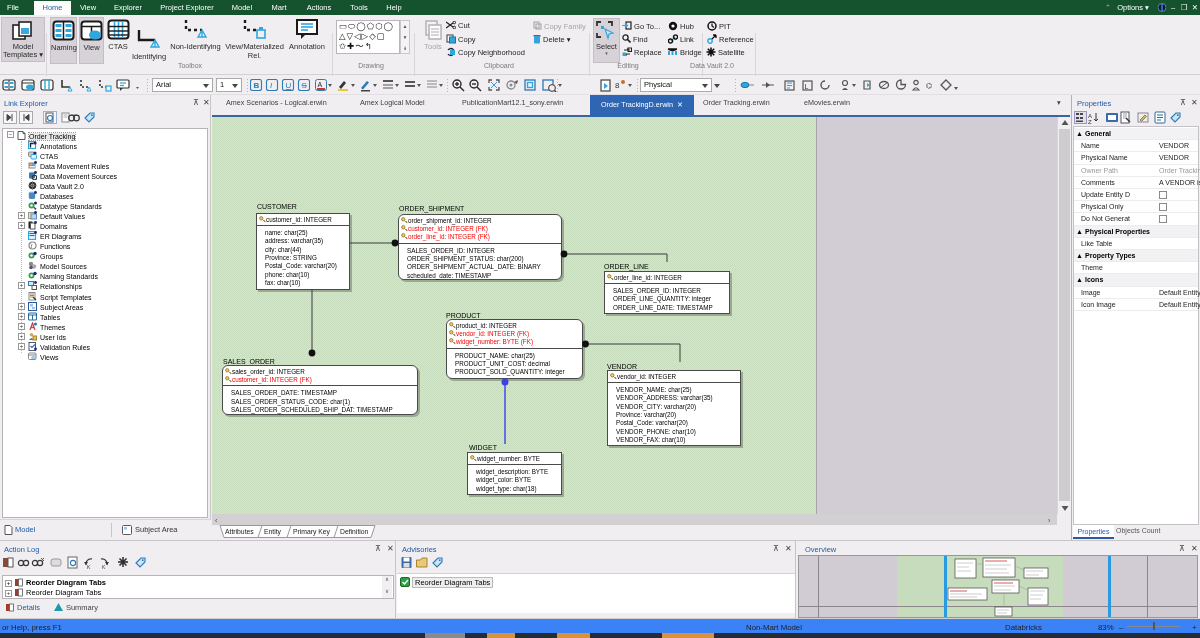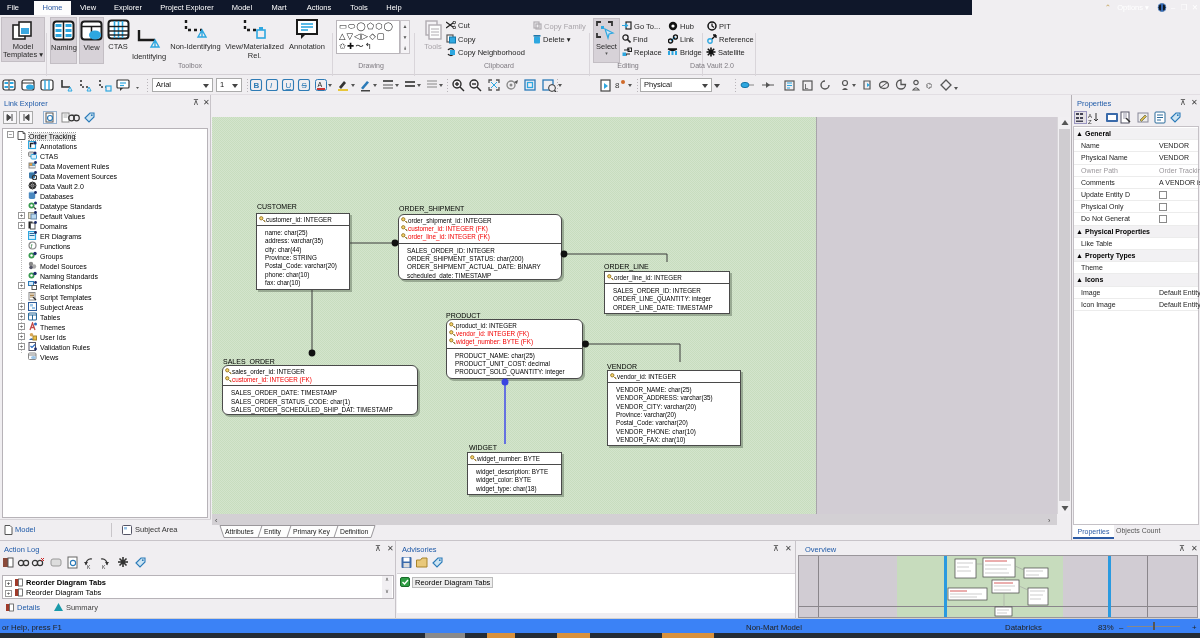--- a/index.html
+++ b/index.html
@@ -1,16 +1,16 @@
 <!DOCTYPE html>
 <html><head><meta charset="utf-8"><style>
 *{margin:0;padding:0;box-sizing:border-box}
 html,body{width:1200px;height:638px;overflow:hidden;font-family:"Liberation Sans",sans-serif;background:#f0eef1}
 .abs{position:absolute}
-#menubar{position:absolute;left:0;top:0;width:972px;height:15px;background:#0f172a;color:#fff;font-size:7.5px}
+#menubar{position:absolute;left:0;top:0;width:1200px;height:15px;background:#14532d;color:#fff;font-size:7.5px}
 #menubar span{position:absolute;top:3px;transform:translateX(-50%);white-space:nowrap}
 #hometab{position:absolute;left:34px;top:1px;width:37px;height:14px;background:#fdfdfd;color:#2b5aa4;text-align:center;line-height:13px;font-size:7.5px}
 #ribbon{position:absolute;left:0;top:15px;width:1200px;height:60px;background:#f0eef1;border-bottom:1px solid #d4d0d5}
 .gdiv{position:absolute;top:18px;width:1px;height:50px;background:#d9d5da}
 .glabel{position:absolute;top:47px;font-size:7px;color:#7e7a80;transform:translateX(-50%);white-space:nowrap}
 .bigbtn{position:absolute;font-size:7.5px;color:#2a2a2a;text-align:center}
 .pressed{background:#d7d2d8;border:1px solid #c3bec4}
 .rtxt{position:absolute;font-size:7.5px;color:#1e1e1e;white-space:nowrap}
 .gray{color:#a8a4a9}
 #toolbar{position:absolute;left:0;top:76px;width:1200px;height:19px;background:#f0eef1;border-bottom:1px solid #e2dee3}
@@ -629,20 +629,29 @@
    <span class="abs" style="left:15px;top:5px;color:#1f5aa8">Model</span>
    <svg class="abs" style="left:122px;top:5px" width="10" height="10" viewBox="0 0 10 10">
           <rect x="0.5" y="0.5" width="9" height="9" rx="1" fill="#fff" stroke="#556"></rect>
           <rect x="2" y="2" width="3" height="2.5" fill="#9ac4e8"></rect>
         </svg>
    <span class="abs" style="left:135px;top:5px;color:#333">Subject Area</span>
    <div class="abs" style="left:111px;top:3px;width:1px;height:14px;background:#c8c5c9"></div>
  </div>
 </div>
 <div id="centerp">
+ <div id="doctabs">
+  <span class="dtab" style="left:14px">Amex Scenarios - Logical.erwin</span>
+  <span class="dtab" style="left:148px">Amex Logical Model</span>
+  <span class="dtab" style="left:250px">PublicationMart12.1_sony.erwin</span>
+  <div id="acttab">Order TrackingD.erwin &nbsp;✕</div>
+  <span class="dtab" style="left:491px">Order Tracking.erwin</span>
+  <span class="dtab" style="left:592px">eMovies.erwin</span>
+  <span class="dtab" style="left:845px;color:#444">▾</span>
+ </div>
  <div id="canvas">
   <div id="cgrey"></div>
 <div class="etitle" style="left:45px;top:86px">CUSTOMER</div>
         <div class="ent" style="left:44px;top:96px;width:94px;height:77px">
           <div class="ehead">
             <div class="el"><svg class="key" viewBox="0 0 8 8">
                 <circle cx="2.6" cy="2.6" r="1.9" fill="#f5d36a" stroke="#8a6a1a" stroke-width="0.9"></circle>
                 <path d="M4 4 L7 7 M5.7 5.7 l1-1 M6.6 6.6 l1-1" stroke="#8a6a1a" stroke-width="0.9" fill="none"></path>
               </svg>customer_id: INTEGER</div>
           </div>

